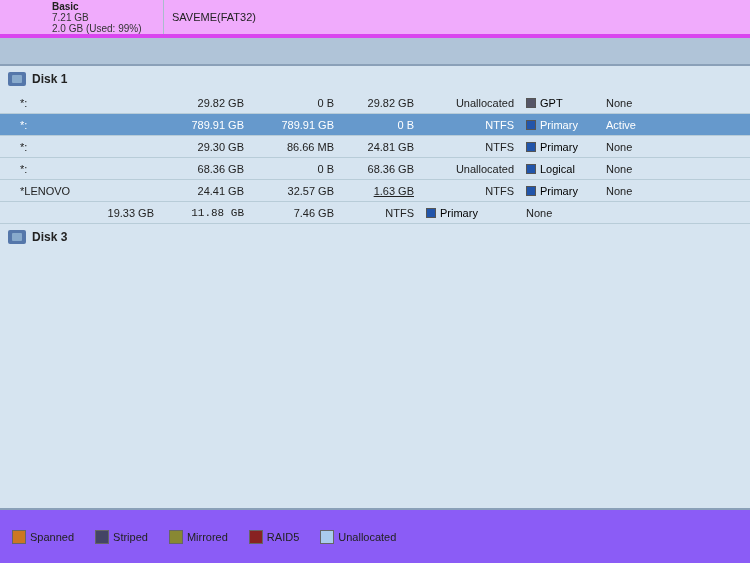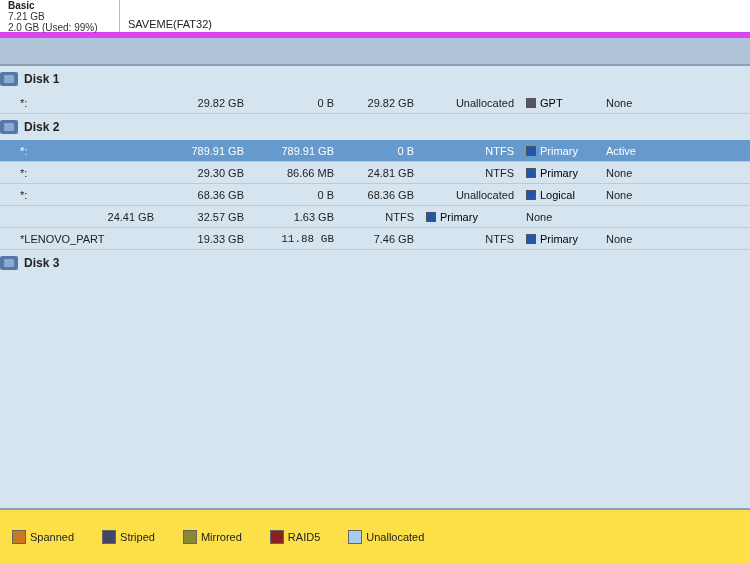--- a/index.html
+++ b/index.html
@@ -6,25 +6,26 @@
     body {
       background: #1a1a1a;
       font-family: 'Segoe UI', Tahoma, Arial, sans-serif;
       font-size: 12px;
       width: 750px;
       height: 563px;
       overflow: hidden;
     }
 
     .top-bar {
-      background: #ffffff;
+      background: #f0abfc;
       height: 38px;
       display: flex;
       align-items: stretch;
-      border-bottom: 6px solid #d946ef;
+      border-bottom: 4px solid #d946ef;
+      padding-left: 44px;
     }
 
     .top-disk-item {
       display: flex;
       flex-direction: column;
       justify-content: center;
       padding: 2px 8px;
       border-right: 1px solid #aabccc;
       font-size: 11px;
       color: #222;
@@ -37,21 +38,21 @@
     }
 
     .top-disk-item .disk-size {
       font-size: 10px;
       color: #333;
     }
 
     .top-disk-saveme {
       display: flex;
       flex-direction: column;
-      justify-content: flex-end;
+      justify-content: center;
       padding: 2px 8px;
       font-size: 11px;
       color: #222;
       min-width: 160px;
     }
 
     .main-container {
       background: #d6e4f0;
       height: calc(563px - 38px - 55px);
       overflow-y: auto;
@@ -74,21 +75,21 @@
       text-align: right;
     }
 
     .table-header .col:first-child {
       text-align: left;
     }
 
     .disk-group-header {
       display: flex;
       align-items: center;
-      padding: 4px 0;
+      padding: 4px 8px;
       background: #d6e4f0;
       font-weight: bold;
       font-size: 12px;
       color: #222;
       height: 26px;
     }
 
     .disk-icon {
       width: 18px;
       height: 14px;
@@ -160,26 +161,26 @@
     .status-cell {
       padding: 0 6px;
       font-size: 11px;
       color: #222;
     }
 
     .partition-row.selected .type-cell { color: white; }
     .partition-row.selected .status-cell { color: white; }
 
     .footer-legend {
-      background: #fde047;
+      background: #8b5cf6;
       height: 55px;
       display: flex;
       align-items: center;
       padding: 0 12px;
-      gap: 28px;
+      gap: 21px;
       border-top: 2px solid #8aa0b8;
       flex-wrap: wrap;
     }
 
     .legend-item {
       display: flex;
       align-items: center;
       gap: 4px;
       font-size: 11px;
       color: #222;
@@ -232,24 +233,20 @@
         <div class="cell" style="text-align: right;">29.82 GB</div>
         <div class="cell" style="text-align: right;">0 B</div>
         <div class="cell" style="text-align: right;">29.82 GB</div>
         <div class="cell" style="text-align: right;">Unallocated</div>
         <div class="type-cell">
           <div class="type-square dark"></div>
           <span>GPT</span>
         </div>
         <div class="status-cell">None</div>
       </div>
-      <div class="disk-group-header">
-        <span class="disk-icon"></span>
-        <span>Disk 2</span>
-      </div>
       <div class="partition-row selected">
         <div class="cell">*:</div>
         <div class="cell" style="text-align: right;">789.91 GB</div>
         <div class="cell" style="text-align: right;">789.91 GB</div>
         <div class="cell" style="text-align: right;">0 B</div>
         <div class="cell" style="text-align: right;">NTFS</div>
         <div class="type-cell">
           <div class="type-square blue"></div>
           <span>Primary</span>
         </div>
@@ -273,32 +270,32 @@
         <div class="cell" style="text-align: right;">0 B</div>
         <div class="cell" style="text-align: right;">68.36 GB</div>
         <div class="cell" style="text-align: right;">Unallocated</div>
         <div class="type-cell">
           <div class="type-square blue"></div>
           <span>Logical</span>
         </div>
         <div class="status-cell">None</div>
       </div>
       <div class="partition-row">
+        <div class="cell">*LENOVO</div>
         <div class="cell" style="text-align: right;">24.41 GB</div>
         <div class="cell" style="text-align: right;">32.57 GB</div>
-        <div class="cell" style="">1.63 GB</div>
+        <div class="cell" style=" text-decoration: underline;">1.63 GB</div>
         <div class="cell" style="text-align: right;">NTFS</div>
         <div class="type-cell">
           <div class="type-square blue"></div>
           <span>Primary</span>
         </div>
         <div class="status-cell">None</div>
       </div>
       <div class="partition-row">
-        <div class="cell">*LENOVO_PART</div>
         <div class="cell" style="text-align: right;">19.33 GB</div>
         <div class="cell" style="text-align: right; font-family: Liberation Mono, monospace;">11.88 GB</div>
         <div class="cell" style="text-align: right;">7.46 GB</div>
         <div class="cell" style="text-align: right;">NTFS</div>
         <div class="type-cell">
           <div class="type-square blue"></div>
           <span>Primary</span>
         </div>
         <div class="status-cell">None</div>
       </div>

